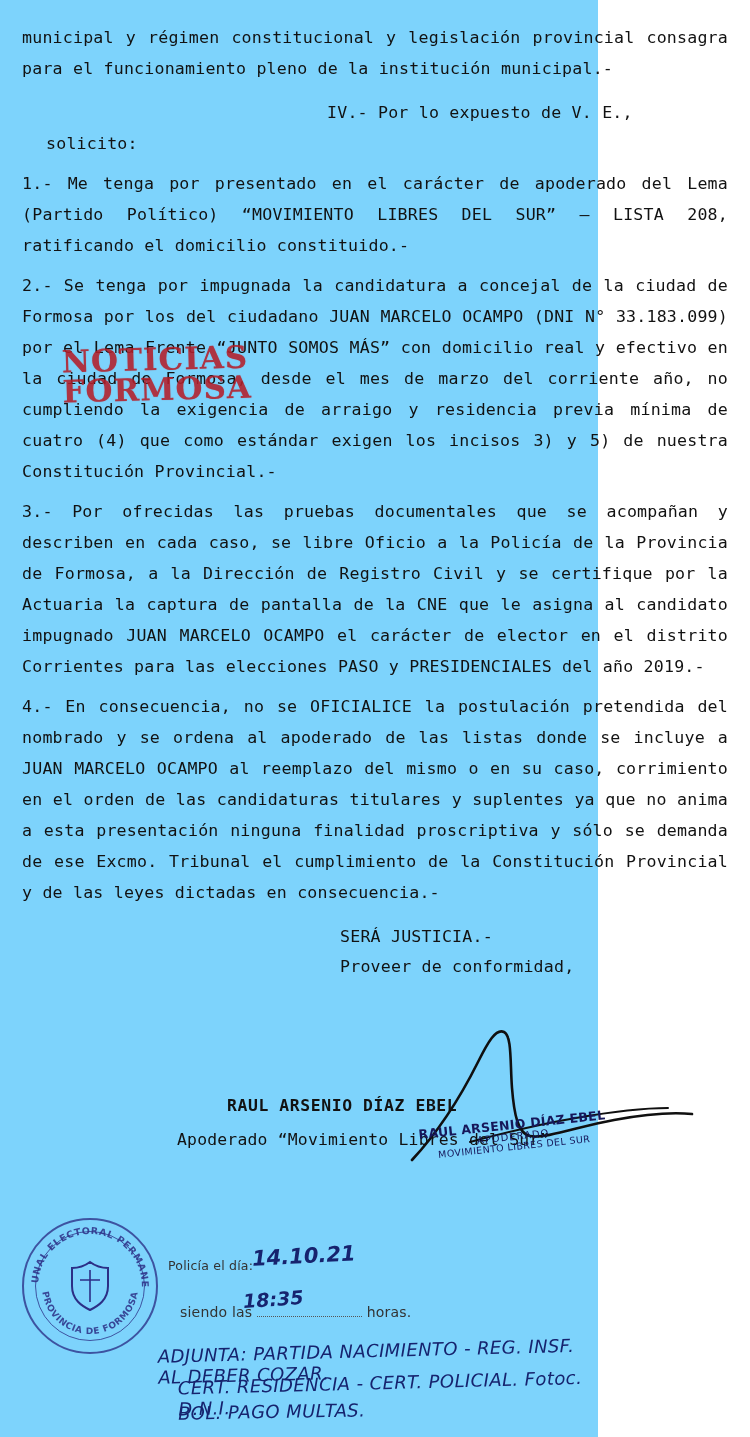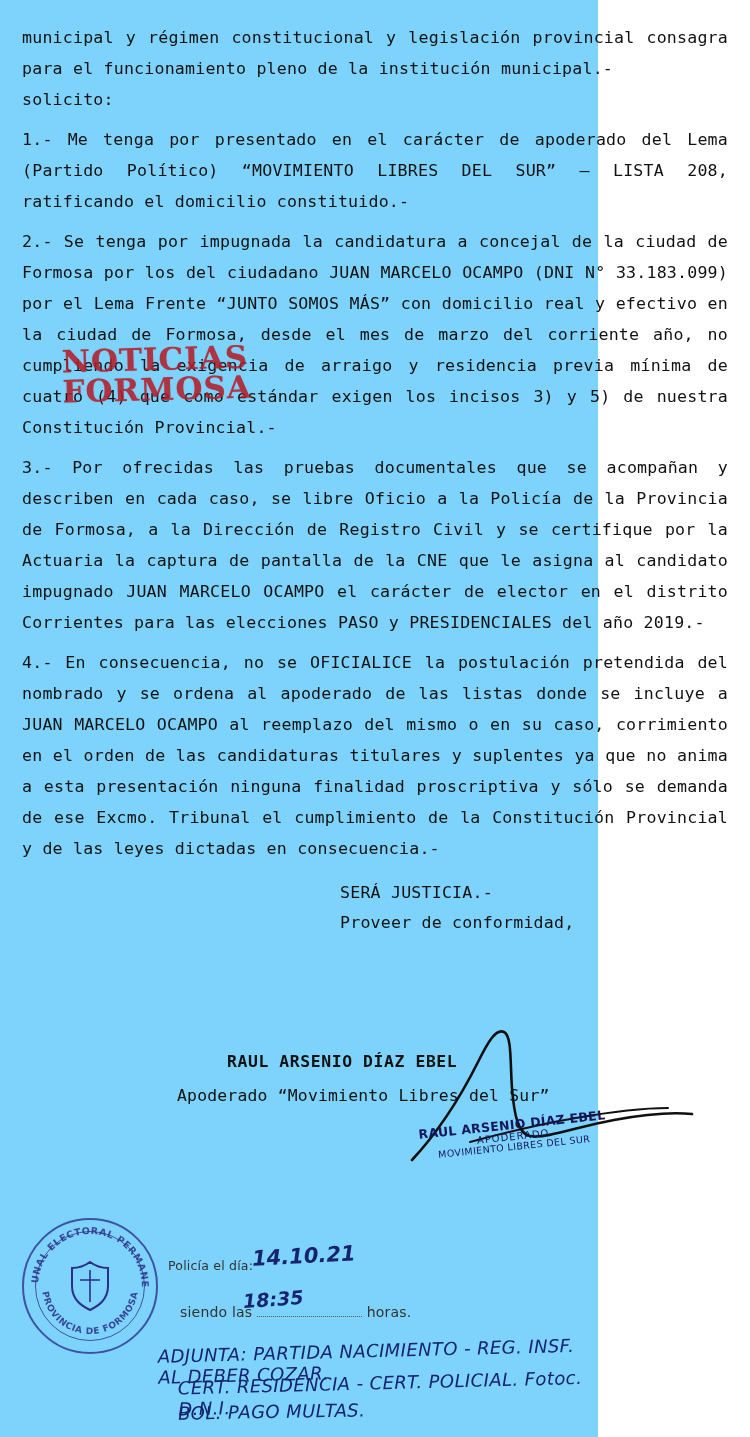--- a/index.html
+++ b/index.html
@@ -40,20 +40,21 @@
     text-justify: inter-word;
   }
 
   .para-iv {
     margin-top: 13px;
     text-align: left;
     padding-left: 305px;
   }
   .para-solicito {
     text-align: left;
+    margin-left: 24px;
   }
 
   .block {
     margin-top: 9px;
   }
 
   .closing {
     margin-top: 14px;
     padding-left: 318px;
     line-height: 30px;
@@ -222,20 +223,21 @@
 </style>
 </head>
 <body>
 
 <div class="page">
 
   <div class="doc-body">
 
     <p class="para">municipal y régimen constitucional y legislación provincial consagra para el funcionamiento pleno de la institución municipal.-</p>
 
+    <p class="para para-iv">IV.- Por lo expuesto de V. E.,</p>
 
     <p class="para para-solicito">solicito:</p>
 
     <p class="para block">1.- Me tenga por presentado en el carácter de apoderado del Lema (Partido Político) “MOVIMIENTO LIBRES DEL SUR” – LISTA 208, ratificando el domicilio constituido.-</p>
 
     <p class="para block">2.- Se tenga por impugnada la candidatura a concejal de la ciudad de Formosa por los  del ciudadano JUAN MARCELO OCAMPO (DNI N° 33.183.099) por el Lema Frente “JUNTO SOMOS MÁS” con domicilio real y efectivo en la ciudad de Formosa, desde el mes de marzo del corriente año, no cumpliendo la exigencia de arraigo y residencia previa mínima de cuatro (4) que como estándar exigen los incisos 3) y 5) de nuestra Constitución Provincial.-</p>
 
     <p class="para block">3.- Por ofrecidas las pruebas documentales que se acompañan y describen en cada caso, se libre Oficio a la Policía de la Provincia de Formosa, a la Dirección de Registro Civil y se certifique por la Actuaria la captura de pantalla de la CNE que le asigna al candidato impugnado JUAN MARCELO OCAMPO el carácter de elector en el distrito Corrientes para las elecciones PASO y PRESIDENCIALES del año 2019.-</p>
 
     <p class="para block">4.- En consecuencia, no se OFICIALICE la postulación pretendida del nombrado y se ordena al apoderado de las listas donde se incluye a JUAN MARCELO OCAMPO al reemplazo del mismo o en su caso, corrimiento en el orden de las candidaturas titulares y suplentes ya que no anima a esta presentación ninguna finalidad proscriptiva y sólo se demanda de ese Excmo. Tribunal el cumplimiento de la Constitución Provincial y de las leyes dictadas en consecuencia.-</p>

